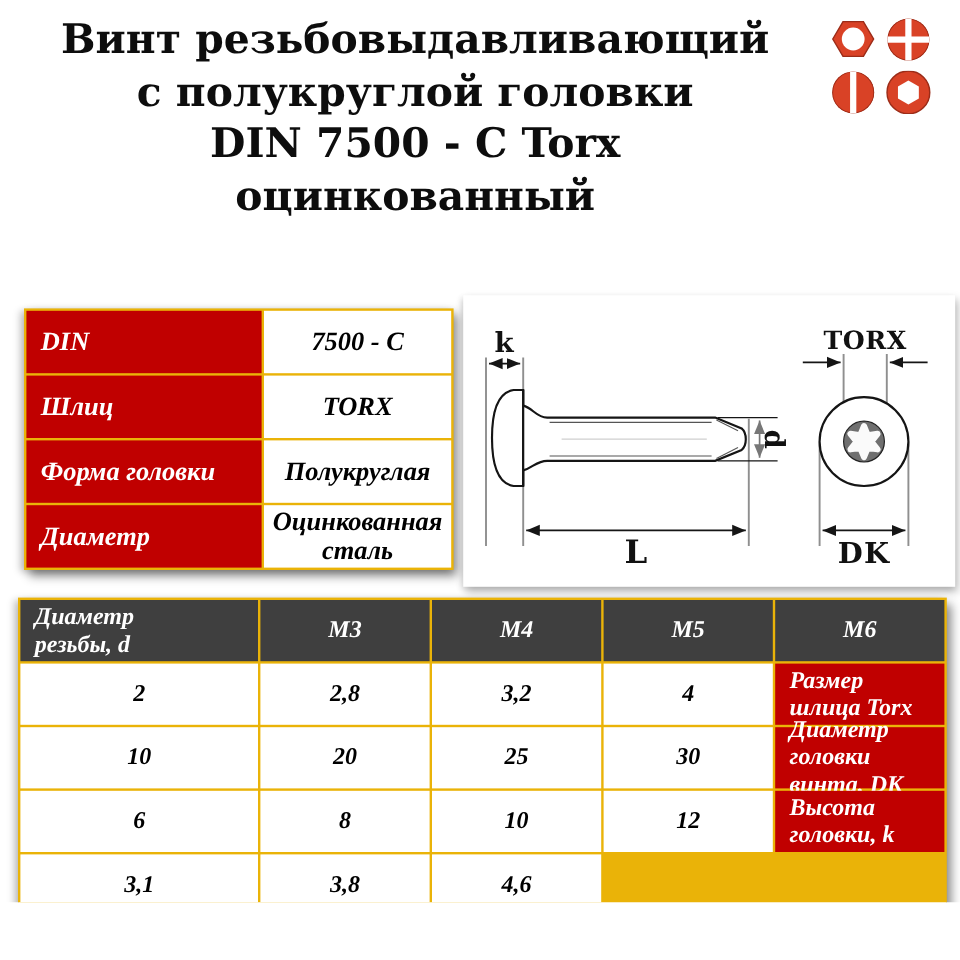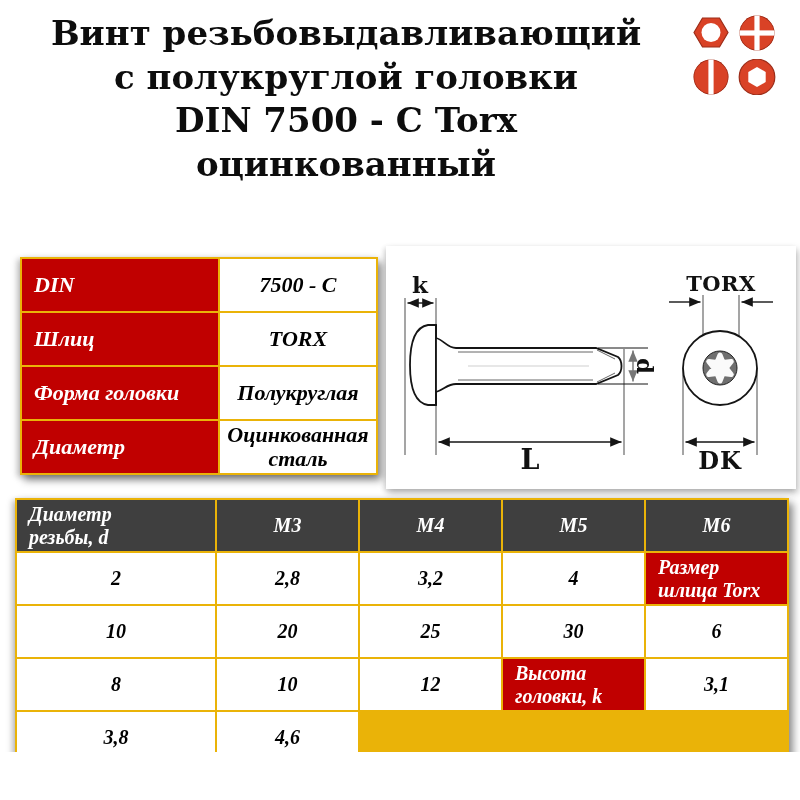--- a/index.html
+++ b/index.html
@@ -169,20 +169,22 @@
     <div class="cell cv">3,2</div>
     <div class="cell cv">4</div>
 
     <div class="cell cl">Размер
 шлица Torx</div>
     <div class="cell cv">10</div>
     <div class="cell cv">20</div>
     <div class="cell cv">25</div>
     <div class="cell cv">30</div>
 
+    <div class="cell cl">Диаметр головки
+винта, DK</div>
     <div class="cell cv">6</div>
     <div class="cell cv">8</div>
     <div class="cell cv">10</div>
     <div class="cell cv">12</div>
 
     <div class="cell cl">Высота головки, k</div>
     <div class="cell cv">3,1</div>
     <div class="cell cv">3,8</div>
     <div class="cell cv">4,6</div>
   </div>

